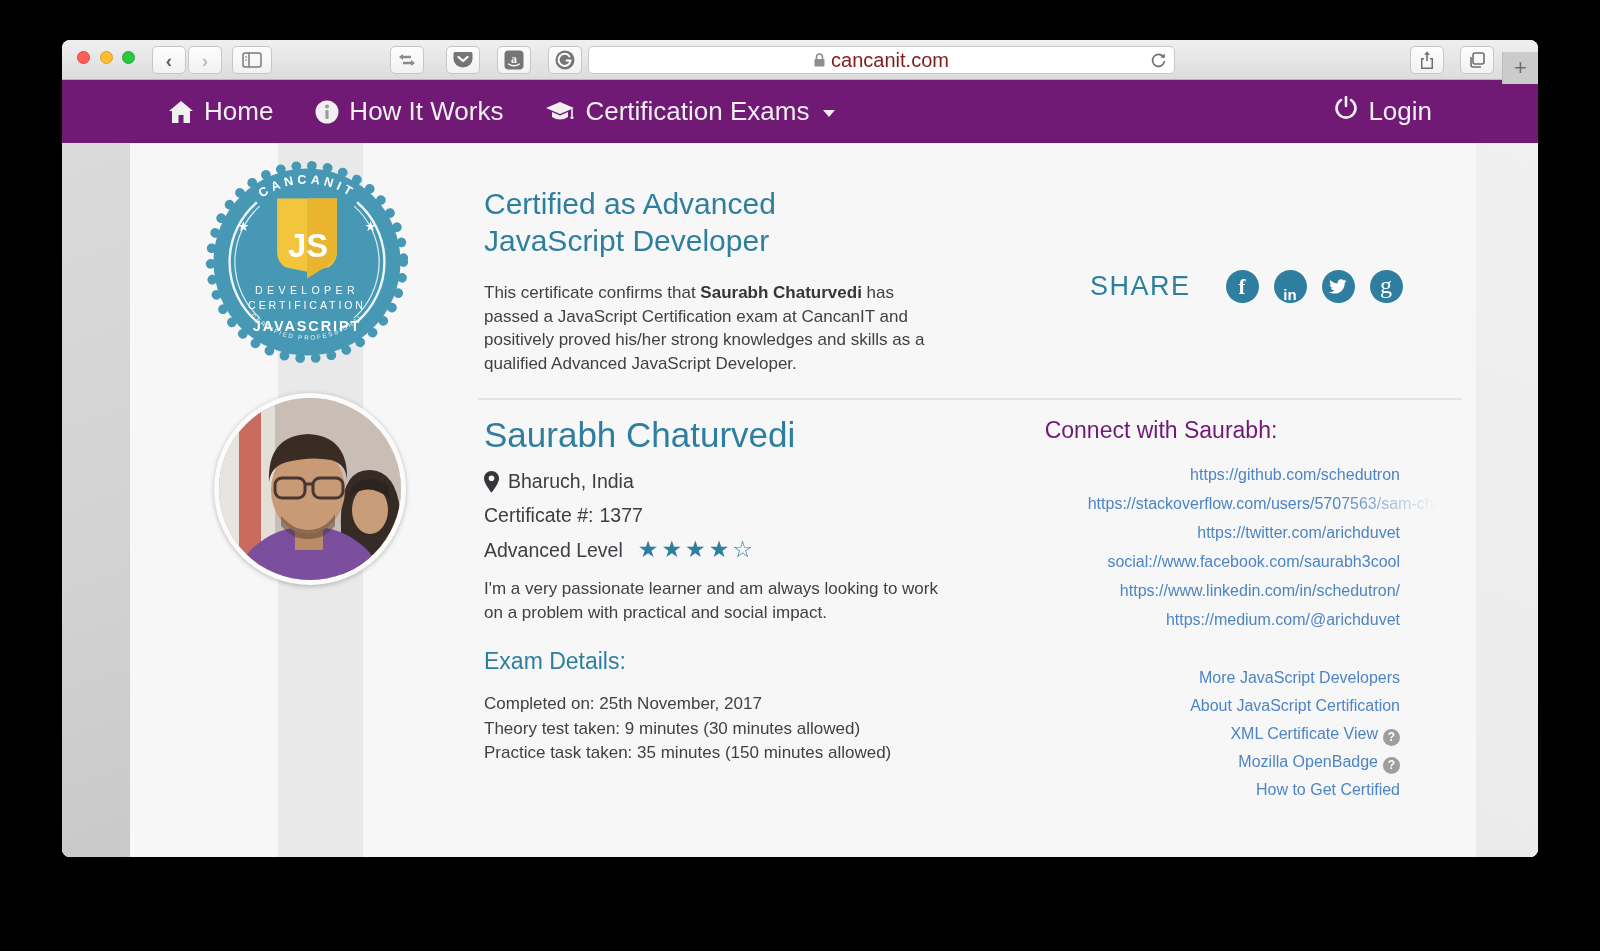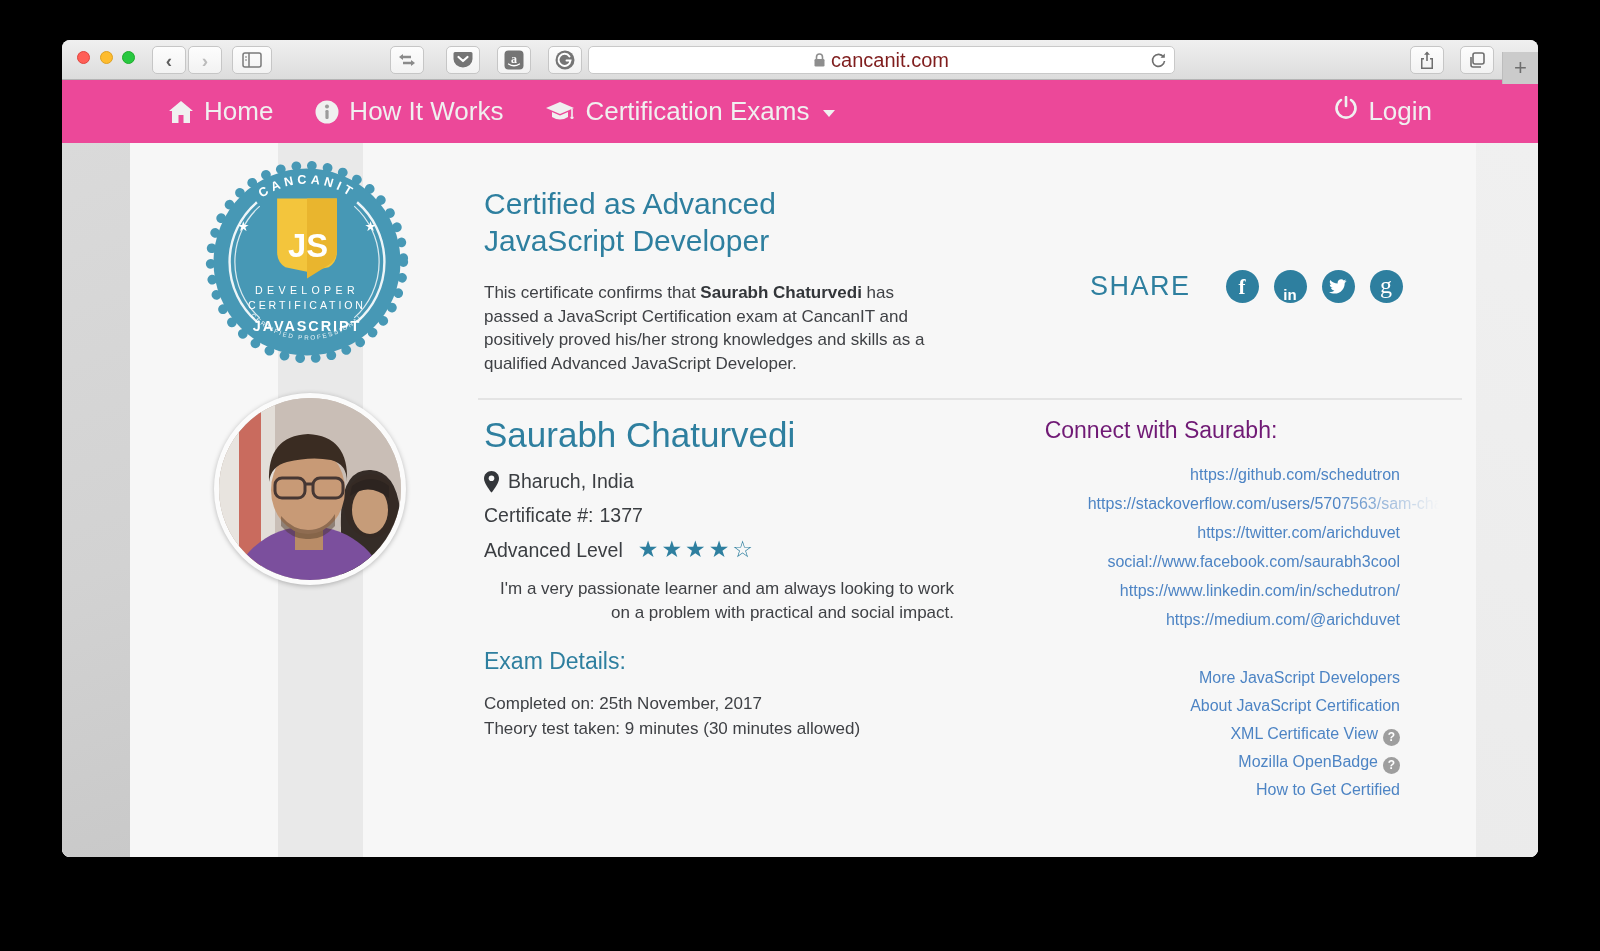--- a/index.html
+++ b/index.html
@@ -26,21 +26,21 @@
               border:1px solid #c9c9c9; border-radius:5px; display:flex; align-items:center; justify-content:center; }
   .urlfield .lock { margin-right:6px; }
   .urlfield .url { font-size:20px; color:#7f1d1d; }
   .reload { position:absolute; right:7px; top:5px; }
   .newtab-strip { position:absolute; left:1440px; top:12px; width:36px; height:32px; background:#cbcbcb;
                   z-index:6; display:flex; align-items:center; justify-content:center;
                   border-left:1px solid #bdbdbd; }
   .newtab-strip span { font-size:22px; color:#6e6e6e; font-weight:300; }
 
   
-  .navbar { position:absolute; left:0; top:40px; width:100%; height:63px; background:#ec4899;
+  .navbar { position:absolute; left:0; top:40px; width:100%; height:63px; background:#701a75;
             display:flex; align-items:center; padding:0 106px; z-index:4; color:#f0f0f0; }
   .nav-item { display:flex; align-items:center; gap:10px; font-size:26px; cursor:pointer; }
   .nav-item + .nav-item { margin-left:42px; }
   .nav-login { margin-left:auto; display:flex; align-items:flex-start; gap:10px; font-size:26px; }
   .caret { width:0; height:0; border-left:6px solid transparent; border-right:6px solid transparent;
            border-top:7px solid #f0f0f0; margin-left:4px; margin-top:4px; }
 
   
   .page { position:absolute; left:0; top:103px; width:1476px; height:714px; background:#f7f7f7; }
   .margin-left  { position:absolute; left:0; top:0; width:68px; height:100%;
@@ -68,21 +68,21 @@
 
   .photo { position:absolute; left:152px; top:250px; width:192px; height:192px; border-radius:50%;
            border:5px solid #fbfbfb; box-shadow:0 1px 5px rgba(0,0,0,0.25); overflow:hidden; background:#c9beb6; }
 
   .pname { position:absolute; left:422px; top:272px; font-size:35px; color:#2e7f9f; font-weight:500; }
   .prow { position:absolute; left:422px; font-size:19.5px; color:#3b3e42; display:flex; align-items:center; gap:9px; }
   .prow.loc  { top:327px; }
   .prow.cert { top:361px; }
   .prow.lvl  { top:394px; }
   .stars { color:#2e7f9f; font-size:23px; letter-spacing:3px; margin-left:6px; position:relative; top:-1px; }
-  .bio { position:absolute; left:422px; top:434px; width:470px; font-size:17px; line-height:24px; color:#3f4145;text-align:right; }
+  .bio { position:absolute; left:422px; top:434px; width:470px; font-size:17px; line-height:24px; color:#3f4145; }
 
   .exam-head { position:absolute; left:422px; top:505px; font-size:23px; color:#2e7f9f; font-weight:500; }
   .exam-rows { position:absolute; left:422px; top:549px; font-size:17px; line-height:24.5px; color:#3f4145; }
 
   .connect-head { position:absolute; left:860px; width:478px; top:274px; text-align:center;
                   font-size:23px; color:#701a75; font-weight:500; }
   .connect-links { position:absolute; left:860px; width:478px; top:317px; text-align:right; }
   .connect-links a { display:block; font-size:16px; line-height:29px; color:#4d84c4; text-decoration:none;
                      white-space:nowrap; cursor:pointer; }
   .connect-links a.link-fade { margin-right:-55px;
@@ -307,20 +307,21 @@
       <div class="prow lvl">
         <span>Advanced Level</span>
         <span class="stars">★★★★☆</span>
       </div>
       <p class="bio">I'm a very passionate learner and am always looking to work on a problem with practical and social impact.</p>
 
       <div class="exam-head">Exam Details:</div>
       <div class="exam-rows">
         <div>Completed on: 25th November, 2017</div>
         <div>Theory test taken: 9 minutes (30 minutes allowed)</div>
+        <div>Practice task taken: 35 minutes (150 minutes allowed)</div>
       </div>
 
       <div class="connect-head">Connect with Saurabh:</div>
       <div class="connect-links">
         <a>https://github.com/schedutron</a>
         <a class="link-fade">https://stackoverflow.com/users/5707563/sam-chats</a>
         <a>https://twitter.com/arichduvet</a>
         <a>social://www.facebook.com/saurabh3cool</a>
         <a>https://www.linkedin.com/in/schedutron/</a>
         <a>https://medium.com/@arichduvet</a>

